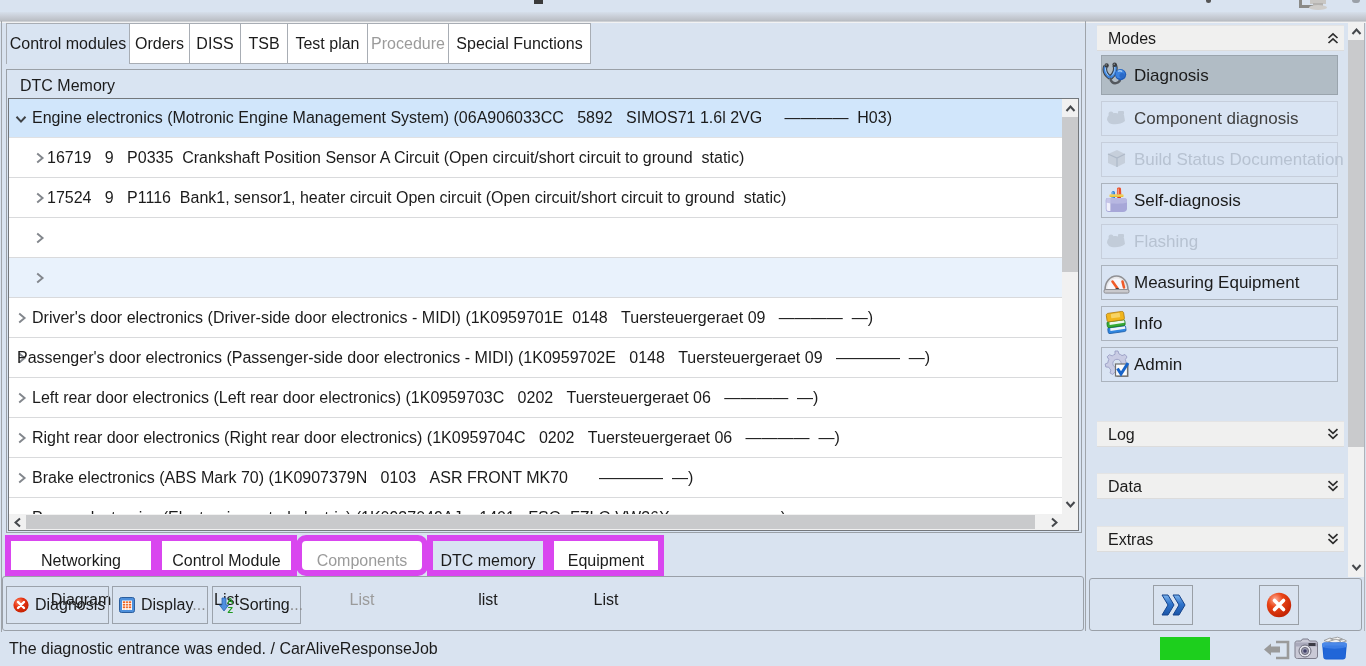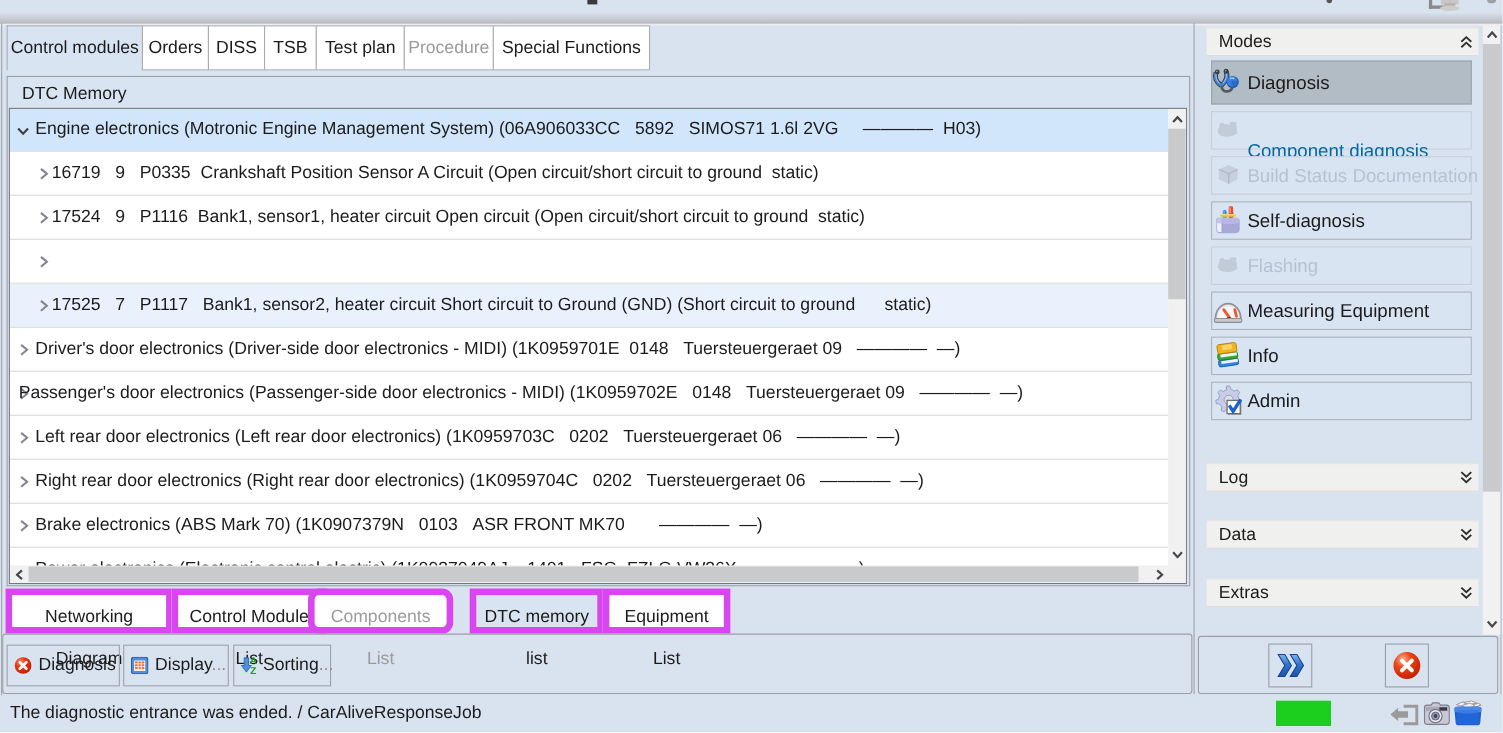--- a/index.html
+++ b/index.html
@@ -72,21 +72,20 @@
 
     <svg class="abs" style="left:26px;top:133px;" width="10" height="12" viewBox="0 0 10 12">
         <path d="M2.2 1.5 L7.6 6 L2.2 10.5" fill="none" stroke="#82868c" stroke-width="1.9"></path>
       </svg>
     <div class="sep" style="left:0;top:158px;width:1053px;"></div>
 
     <div class="abs" style="left:0;top:158.5px;width:1053px;height:39.5px;background:#e9f2fc;"></div>
     <svg class="abs" style="left:26px;top:173px;" width="10" height="12" viewBox="0 0 10 12">
         <path d="M2.2 1.5 L7.6 6 L2.2 10.5" fill="none" stroke="#82868c" stroke-width="1.9"></path>
       </svg>
-    <div class="rowtext" style="left:38px;top:170px;">17525&nbsp;&nbsp;&nbsp;7&nbsp;&nbsp;&nbsp;P1117&nbsp;&nbsp;&nbsp;Bank1, sensor2, heater circuit Short circuit to Ground (GND)&nbsp;(Short circuit to ground&nbsp;&nbsp;&nbsp;&nbsp;&nbsp;&nbsp;static)</div>
 
     <div class="sep" style="left:0;top:198px;width:1053px;"></div>
     <svg class="abs" style="left:8px;top:213px;" width="10" height="12" viewBox="0 0 10 12">
         <path d="M2.2 1.5 L7.6 6 L2.2 10.5" fill="none" stroke="#82868c" stroke-width="1.9"></path>
       </svg>
     <div class="rowtext" style="left:23px;top:210px;">Driver's door electronics (Driver-side door electronics - MIDI) (1K0959701E&nbsp;&nbsp;0148&nbsp;&nbsp;&nbsp;Tuersteuergeraet 09&nbsp;&nbsp;&nbsp;————&nbsp;&nbsp;—)</div>
     <div class="sep" style="left:0;top:238px;width:1053px;"></div>
 
     <svg class="abs" style="left:8px;top:253px;" width="10" height="12" viewBox="0 0 10 12">
         <path d="M2.2 1.5 L7.6 6 L2.2 10.5" fill="none" stroke="#82868c" stroke-width="1.9"></path>
@@ -128,21 +127,21 @@
     <svg class="abs" style="left:5px;top:418px;" width="8" height="11" viewBox="0 0 8 11">
         <path d="M6 1.5 L1.5 5.5 L6 9.5" fill="none" stroke="#45484c" stroke-width="2"></path>
       </svg>
     <svg class="abs" style="left:1041px;top:418px;" width="8" height="11" viewBox="0 0 8 11">
         <path d="M2 1.5 L6.5 5.5 L2 9.5" fill="none" stroke="#45484c" stroke-width="2"></path>
       </svg>
   </div>
 
   <div class="btab" style="left:5px;width:152px;">Networking Diagram</div>
   <div class="btab" style="left:156px;width:141px;">Control Module List</div>
-  <div class="btab" style="left:280px;width:132px;color:#9b9b9b;border-radius:10px;">Components List</div>
+  <div class="btab" style="left:296px;width:132px;color:#9b9b9b;border-radius:10px;">Components List</div>
   <div class="btab" style="left:427px;width:122px;background:#d9e4f2;">DTC memory list</div>
   <div class="btab" style="left:548px;width:116px;">Equipment List</div>
 
   <div class="abs" style="left:2px;top:576px;width:1082px;height:55px;border:1px solid #9aa0a8;border-radius:3px;box-sizing:border-box;"></div>
   <div class="abs" style="left:1089px;top:578px;width:273px;height:53px;border:1px solid #9aa0a8;border-radius:3px;box-sizing:border-box;"></div>
 
   <div id="btnrow">
     <div class="abs" style="left:6px;top:586px;width:103px;height:38px;border:1px solid #9ba2ab;box-sizing:border-box;"></div>
     <svg class="abs" style="left:13px;top:597px;" width="16" height="16" viewBox="0 0 16 16">
       <defs>
@@ -202,21 +201,21 @@
       <circle cx="20" cy="13.5" r="2.6" fill="#2a6ac8"></circle>
     </svg>
     <div class="abs" style="left:1134px;top:66px;font-size:17px;">Diagnosis</div>
 
     <div class="modebtn" style="top:101px;border-color:#c6cedb;"></div>
     <svg class="modeicon" style="left:1104px;top:106px;" width="25" height="25" viewBox="0 0 25 25">
       <path d="M3 14 C3 9 7 7 12 7 L20 9 L21 15 C17 19 8 19 5 17 Z" fill="#c2ccd9"></path>
       <circle cx="7" cy="8" r="2.5" fill="#c2ccd9"></circle>
         <rect x="14" y="5" width="6" height="4" rx="1" fill="#c2ccd9"></rect>
     </svg>
-    <div class="abs" style="left:1134px;top:109px;font-size:17px;color:#0369a1;margin-top:19px;">Component diagnosis</div>
+    <div class="abs" style="left:1134px;top:109px;font-size:17px;color:#404040;">Component diagnosis</div>
 
     <div class="modebtn" style="top:142px;border-color:#c6cedb;"></div>
     <svg class="modeicon" style="left:1104px;top:146px;" width="25" height="25" viewBox="0 0 25 25">
       <path d="M4 8 L13 4 L21 8 L21 17 L13 21 L4 17 Z" fill="#c6cfdb"></path>
       <path d="M4 8 L13 12 L21 8 M13 12 L13 21" fill="none" stroke="#aeb9c8" stroke-width="1.2"></path>
     </svg>
     <div class="abs" style="left:1134px;top:150px;font-size:17px;color:#b7c2d1;">Build Status Documentation</div>
 
     <div class="modebtn" style="top:183px;"></div>
     <svg class="modeicon" style="left:1104px;top:186px;" width="26" height="28" viewBox="0 0 26 28">

